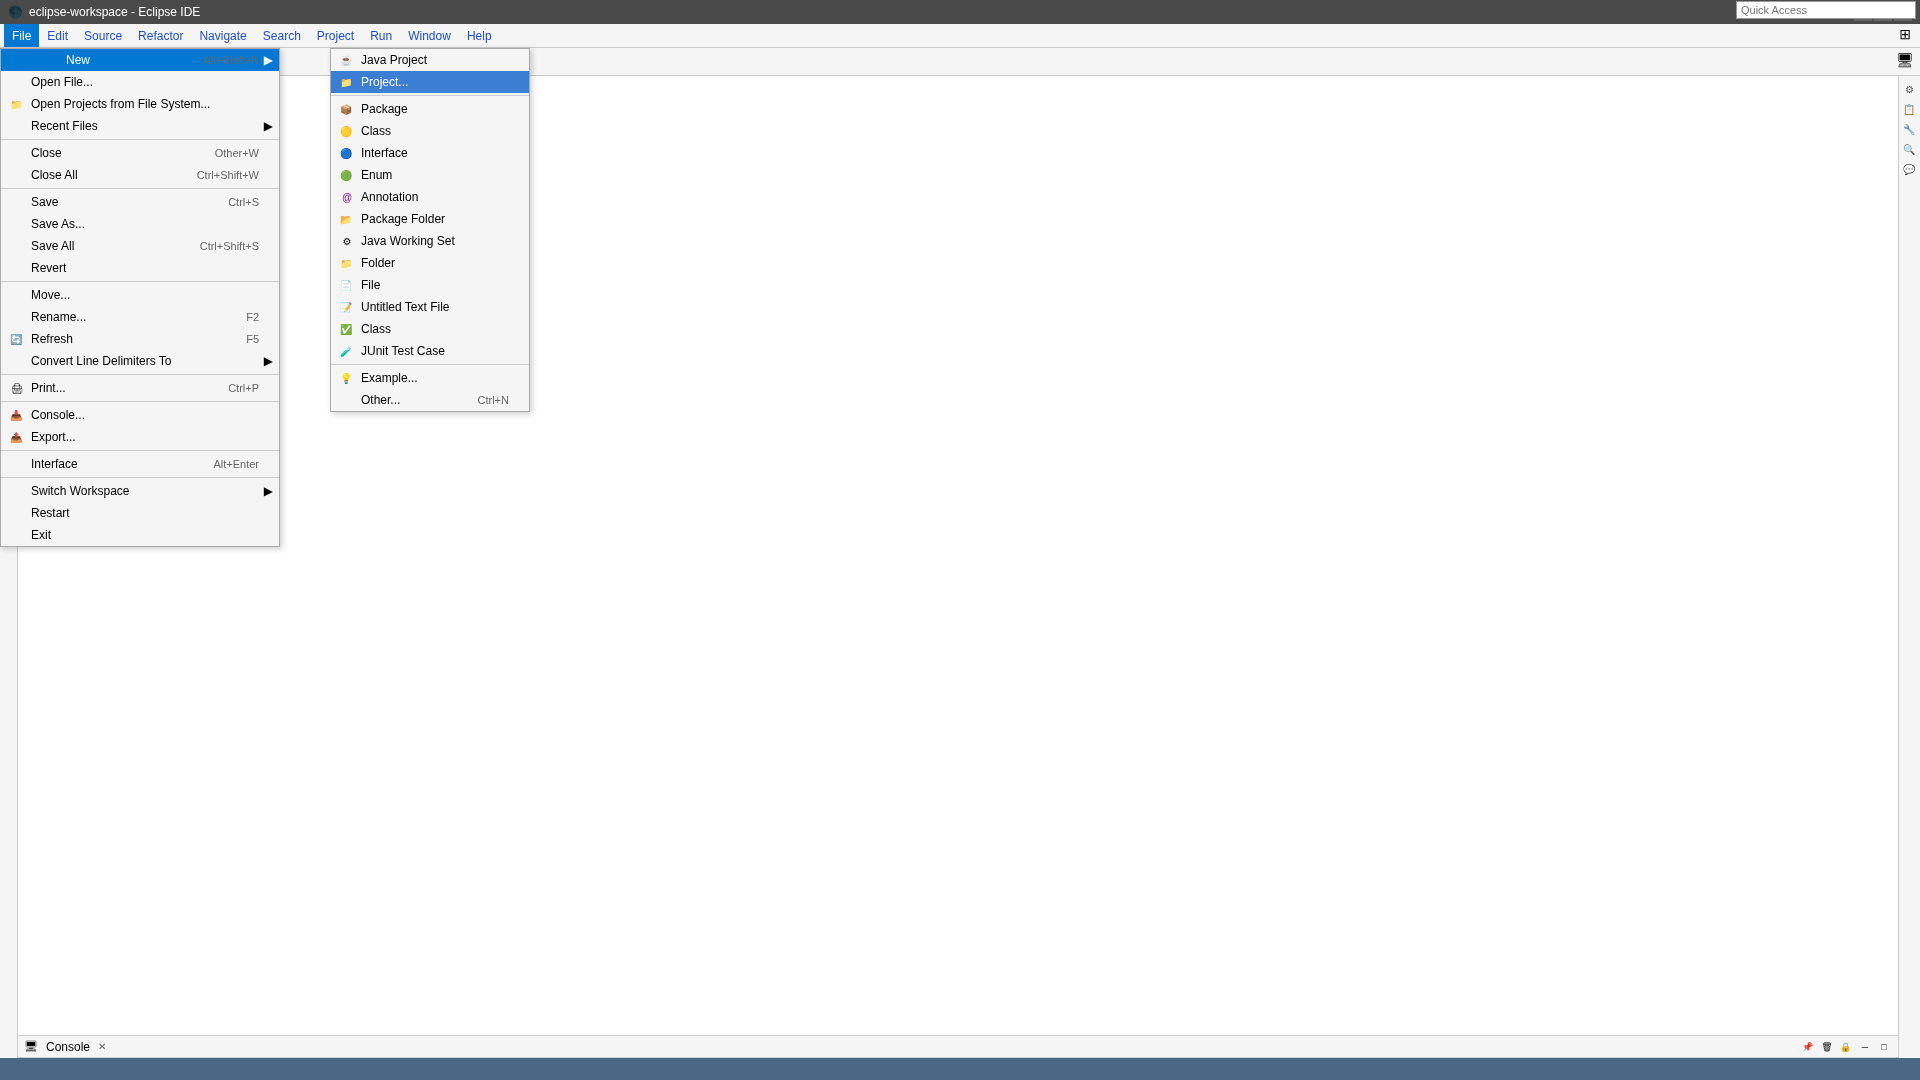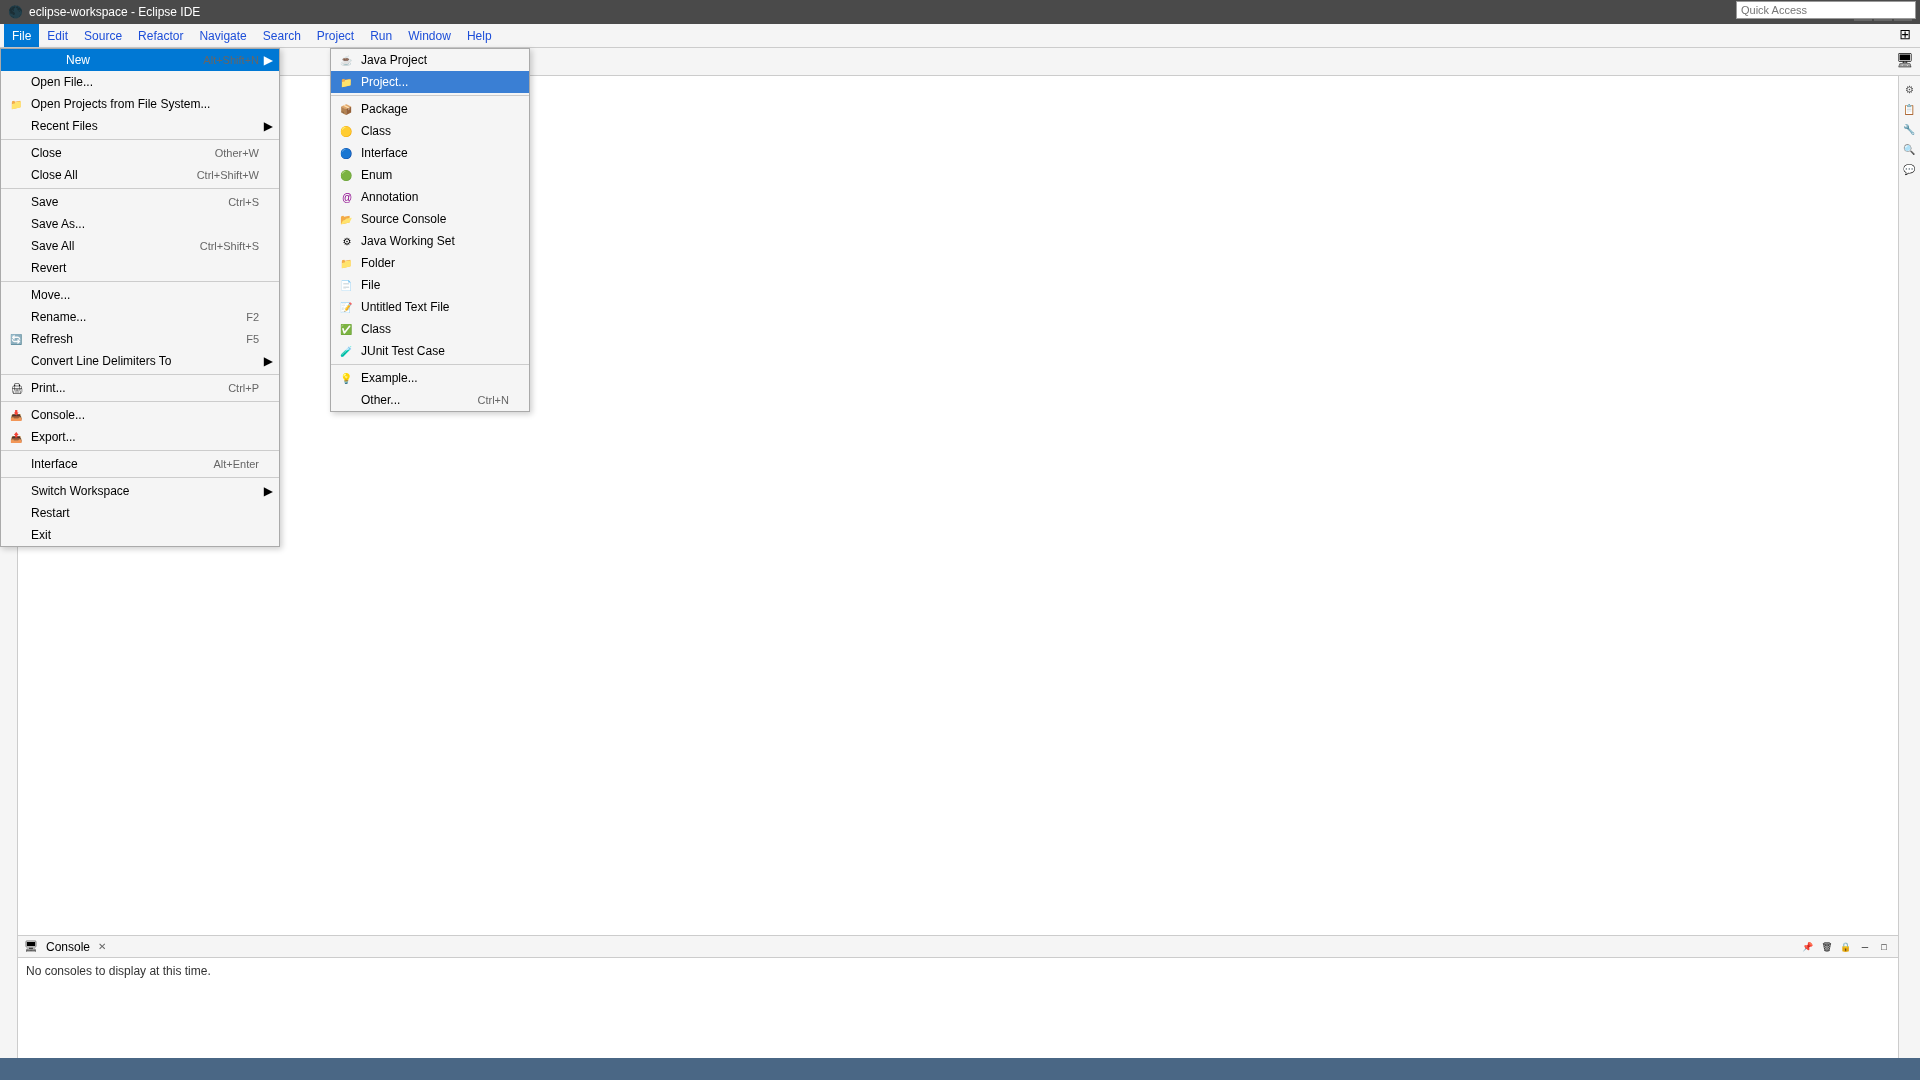--- a/index.html
+++ b/index.html
@@ -329,23 +329,20 @@
         <span>Console</span>
         <span style="font-size:10px; color:#666;">✕</span>
         <div id="console-header-right">
           <button class="toolbar-btn" style="width:16px;height:16px;font-size:9px;" title="Pin Console">📌</button>
           <button class="toolbar-btn" style="width:16px;height:16px;font-size:9px;" title="Clear Console">🗑</button>
           <button class="toolbar-btn" style="width:16px;height:16px;font-size:9px;">🔒</button>
           <button class="toolbar-btn" style="width:16px;height:16px;font-size:9px;">─</button>
           <button class="toolbar-btn" style="width:16px;height:16px;font-size:9px;">□</button>
         </div>
       </div>
-      <div id="console-content">
-        <span>No consoles to display at this time.</span>
-      </div>
     </div>
   </div>
 
   <div id="right-sidebar">
     <div class="right-icon">⚙</div>
     <div class="right-icon">📋</div>
     <div class="right-icon">🔧</div>
     <div class="right-icon">🔍</div>
     <div class="right-icon">💬</div>
   </div>
@@ -488,21 +485,21 @@
   <div class="dropdown-item">
     <span class="item-icon" style="color:#228b22;">🟢</span>
     <span class="item-label">Enum</span>
   </div>
   <div class="dropdown-item">
     <span class="item-icon" style="color:#8b008b;">@</span>
     <span class="item-label">Annotation</span>
   </div>
   <div class="dropdown-item">
     <span class="item-icon">📂</span>
-    <span class="item-label">Source Console</span>
+    <span class="item-label">Package Folder</span>
   </div>
   <div class="dropdown-item">
     <span class="item-icon">⚙</span>
     <span class="item-label">Java Working Set</span>
   </div>
   <div class="dropdown-item">
     <span class="item-icon">📁</span>
     <span class="item-label">Folder</span>
   </div>
   <div class="dropdown-item">

